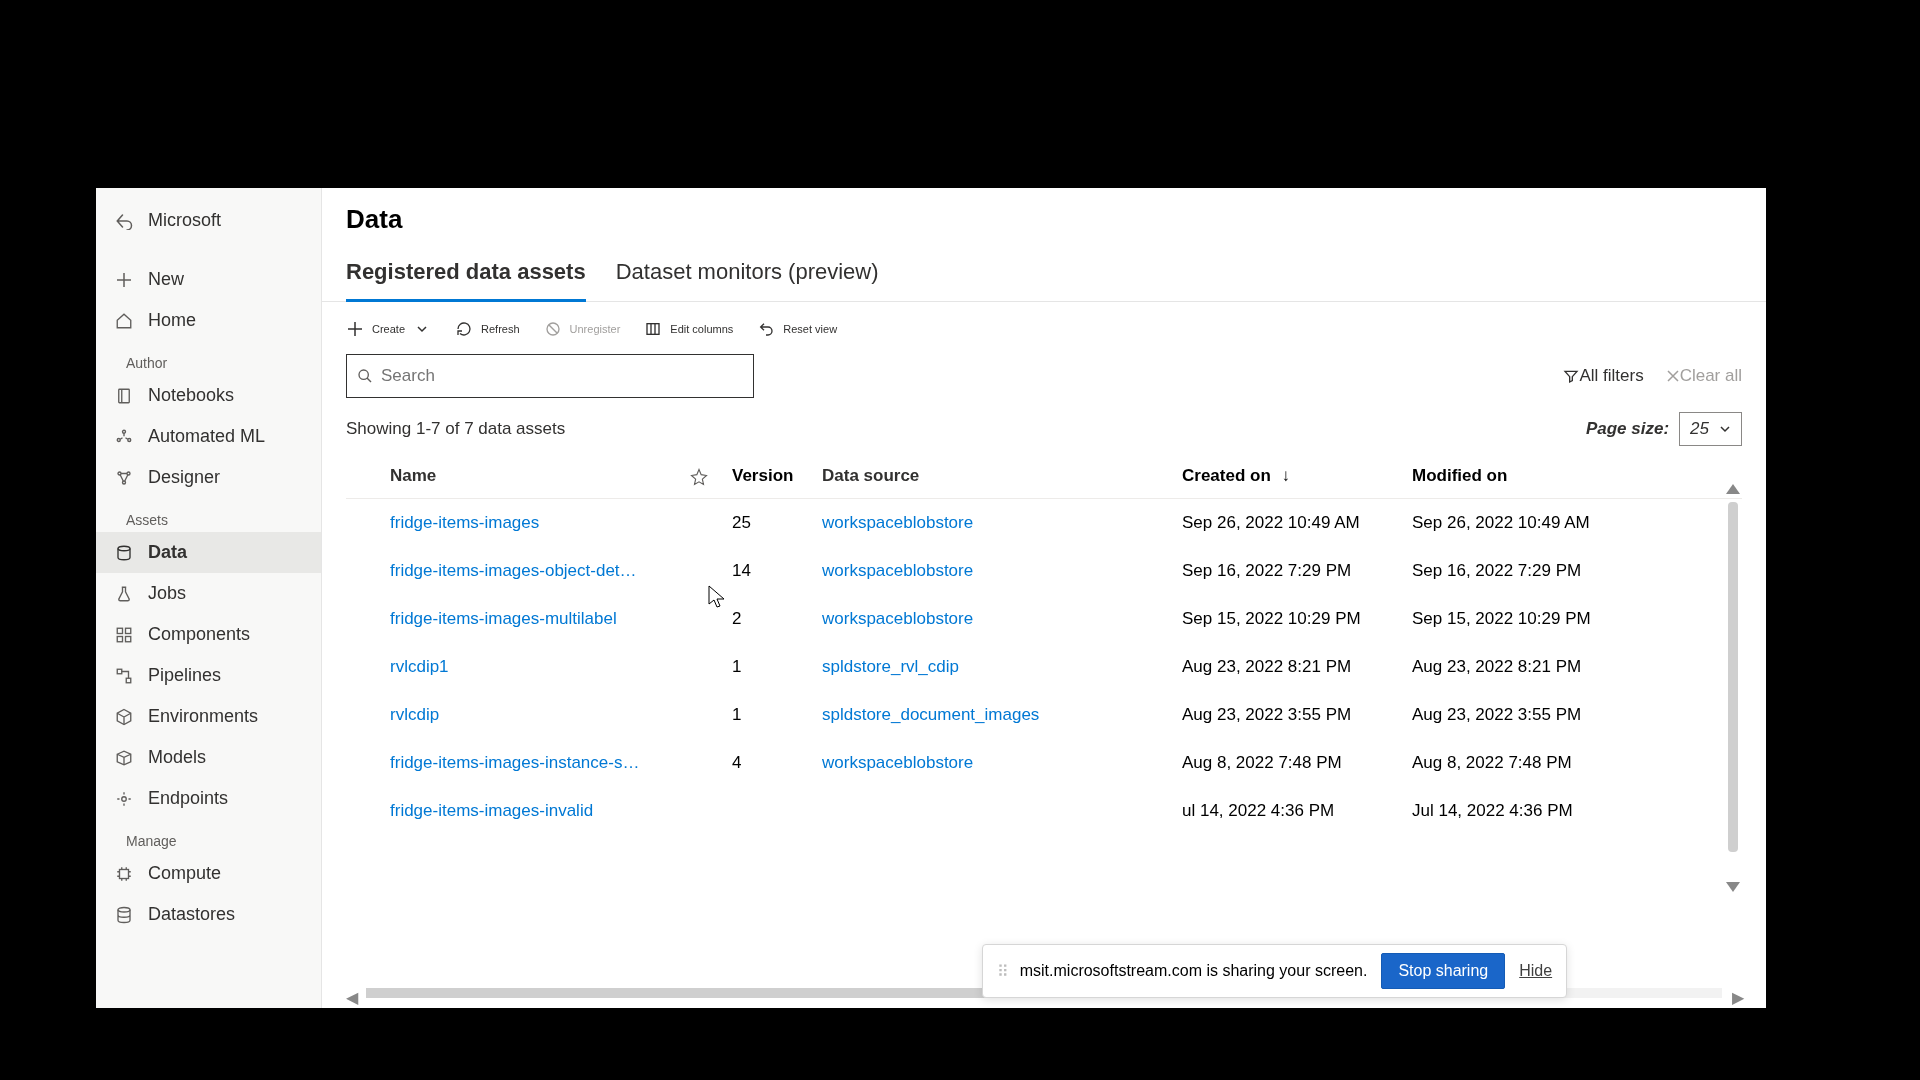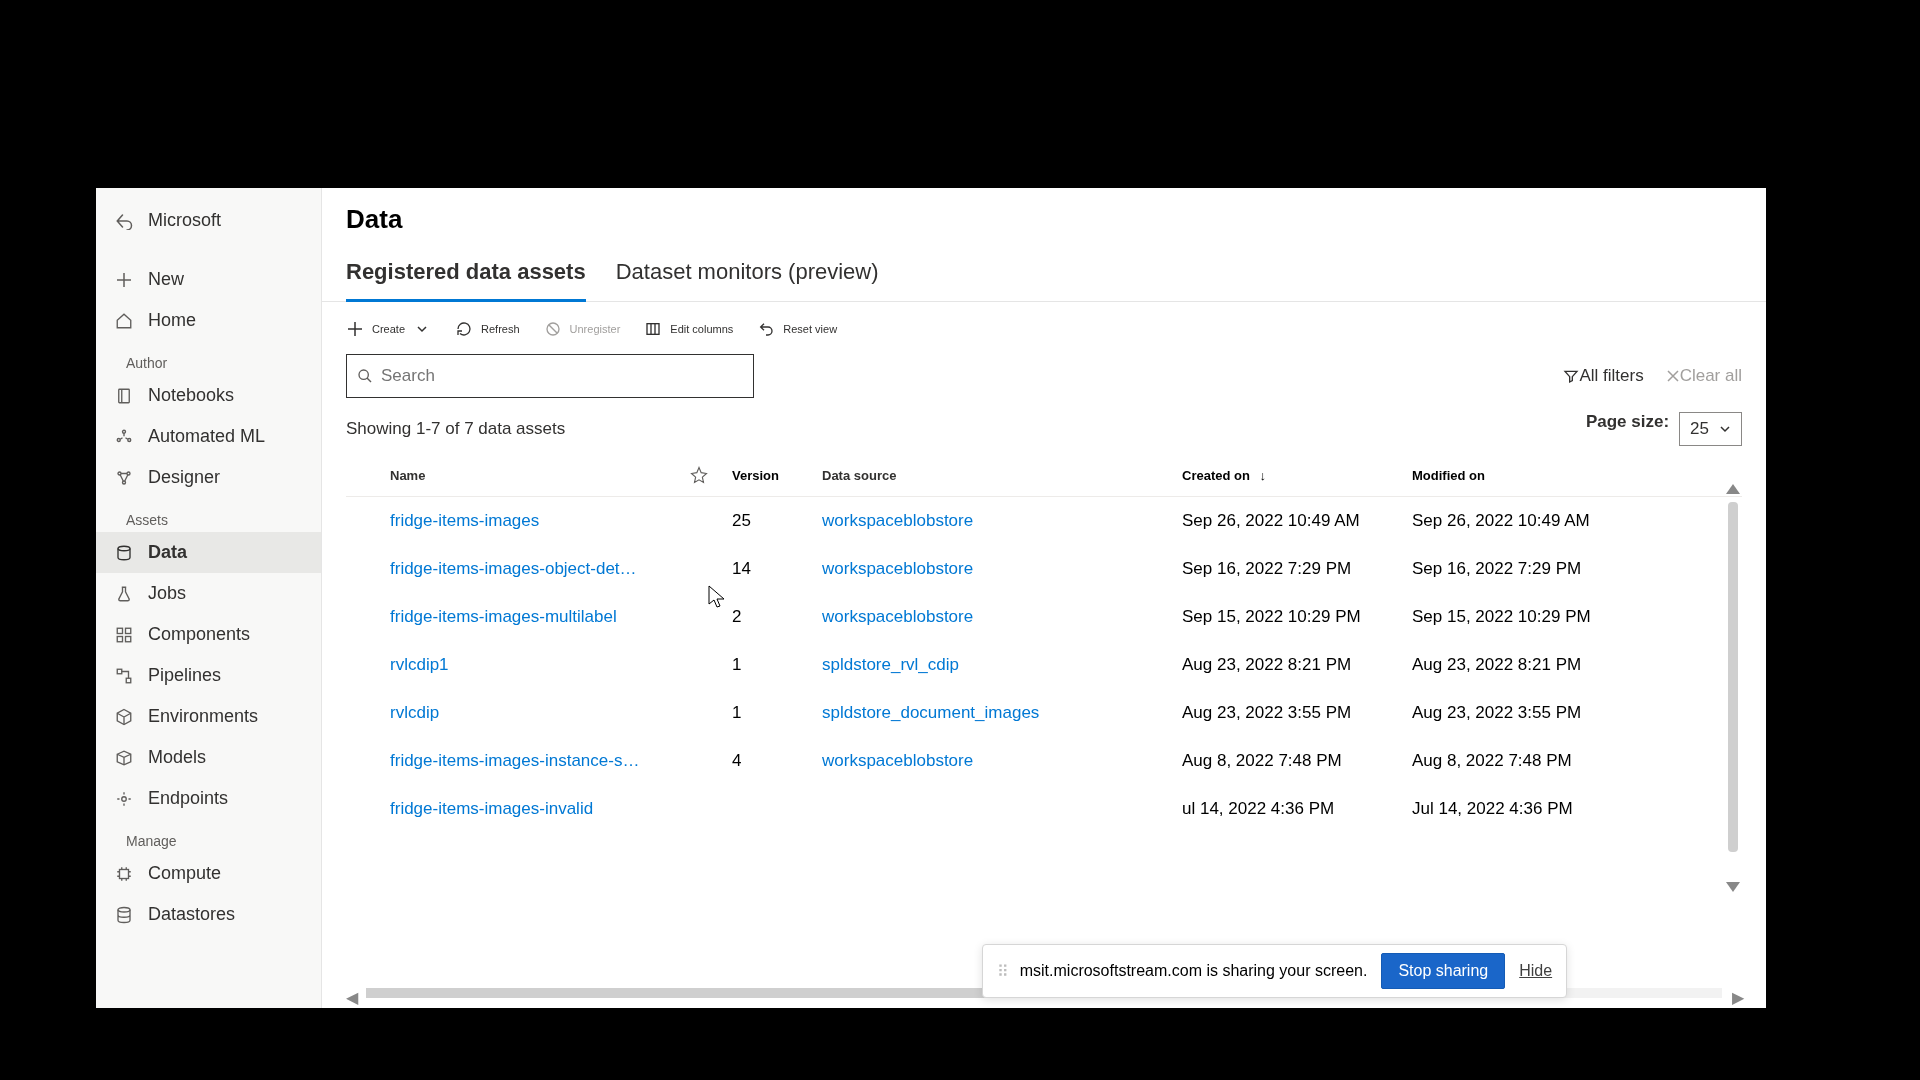--- a/index.html
+++ b/index.html
@@ -21,24 +21,24 @@
   .tool-btn { display: inline-flex; align-items: center; gap: 8px; cursor: pointer; color: #323130; }
   .tool-btn.disabled { color: #a19f9d; cursor: default; }
   .tool-btn .ico { width: 18px; height: 18px; display: inline-flex; align-items: center; justify-content: center; }
   .filterbar { display: flex; padding: 16px 24px 0 24px; align-items: center; gap: 16px; }
   .search-box { width: 408px; height: 44px; border: 1px solid #323130; display: flex; align-items: center; padding: 0 10px; gap: 8px; position: relative; }
   .search-box input { border: none; outline: none; font-size: 17px; flex: 1; }
   .filterbar-right { margin-left: auto; display: flex; gap: 22px; align-items: center; font-size: 17px; }
   .filter-link { display: inline-flex; align-items: center; color: #323130; cursor: pointer; }
   .filter-link.muted { color: #a19f9d; }
   .resultbar { display: flex; padding: 14px 24px 8px 24px; align-items: center; font-size: 17px; color: #323130; }
-  .resultbar-right { margin-left: auto; display: flex; gap: 10px; }
+  .resultbar-right { margin-left: auto; display: flex; align-items: center; gap: 10px; font-style: italic; }
   .page-size-box { border: 1px solid #8a8886; padding: 6px 10px; display: inline-flex; align-items: center; gap: 10px; font-size: 17px; }
   .table { position: relative; padding: 0 24px; flex: 1; }
-  .thead { display: flex; align-items: center; font-weight: 600; font-size: 13px; padding: 12px 0; border-bottom: 1px solid #edebe9; }
+  .thead { display: flex; align-items: flex-end; font-weight: 600; font-size: 17px; padding: 12px 0; border-bottom: 1px solid #edebe9; }
   .tr { display: flex; align-items: center; font-size: 17px; padding: 14px 0; }
   .col-check { width: 44px; }
   .col-name { width: 300px; color: #0078d4; cursor: pointer; overflow: hidden; text-overflow: ellipsis; white-space: nowrap; padding-right: 10px; }
   .thead .col-name { color: #323130; cursor: default; }
   .col-star { width: 42px; color: #605e5c; }
   .col-version { width: 90px; }
   .col-datasource { width: 360px; color: #0078d4; cursor: pointer; }
   .thead .col-datasource { color: #323130; cursor: default; }
   .col-created { width: 230px; }
   .col-modified { width: 230px; }

